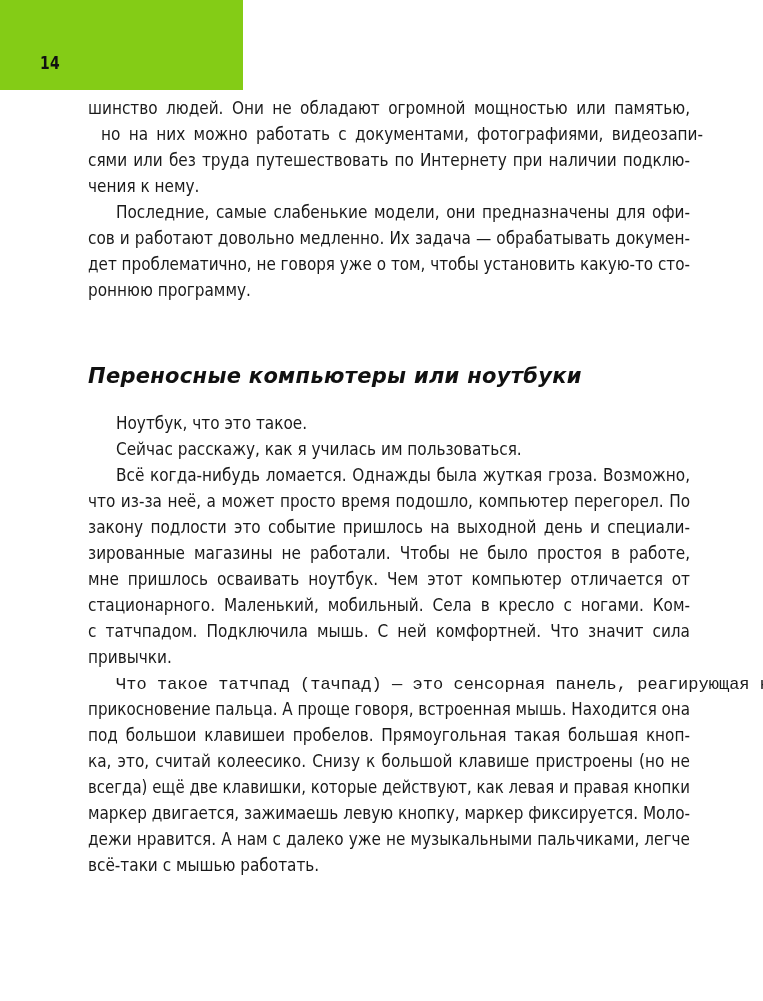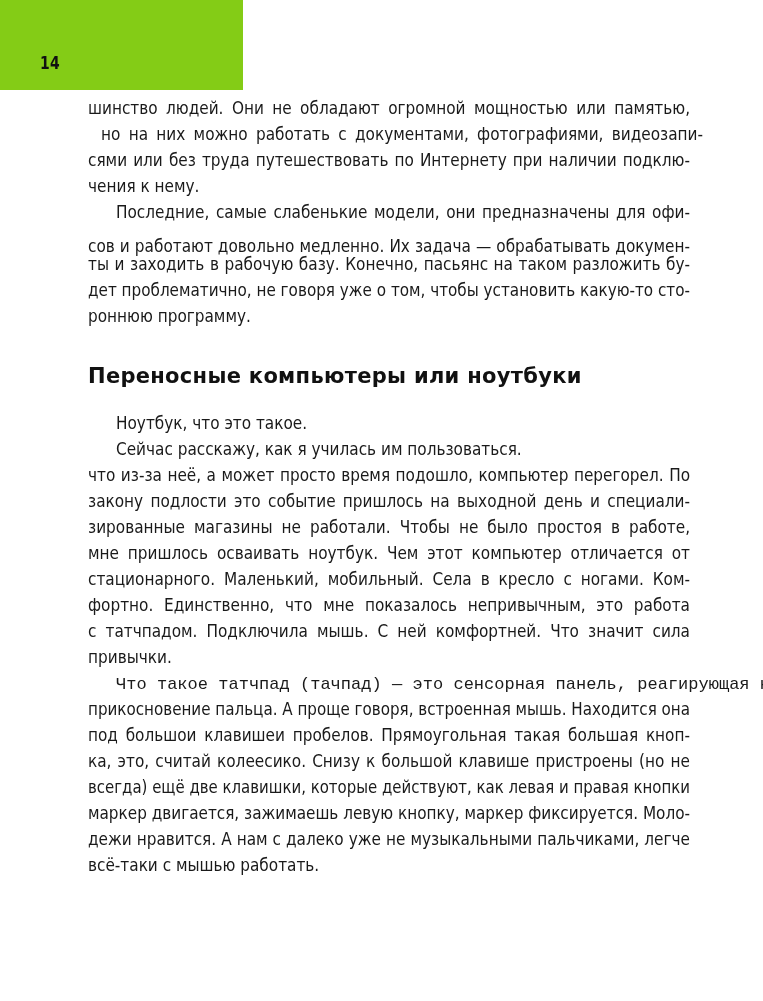--- a/index.html
+++ b/index.html
@@ -55,20 +55,21 @@
     }
     .line.indent {
       padding-left: 28px;
     }
     .heading {
       position: absolute;
       left: 88px;
       top: 364px;
       font-family: "DejaVu Sans", sans-serif;
       font-weight: bold;
+      font-style: italic;
       font-size: 21px;
       color: #111;
       white-space: nowrap;
       letter-spacing: 0.3px;
     }
     .section-1 { top: 95px; }
     .section-2 { top: 410px; }
     .line span.t {
       display: inline-block;
       font-family: "DejaVu Sans Condensed", "DejaVu Sans", sans-serif;
@@ -80,37 +81,36 @@
 <div class="page-number-box">
   <span class="page-number">14</span>
 </div>
 
 <div class="text-column section-1">
   <div class="line"><span class="t" style="word-spacing: 3.55859px;">шинство людей. Они не обладают огромной мощностью или памятью,</span></div>
   <div class="line"><span class="t" style="word-spacing: 3.44141px; margin-left: 13px;">но на них можно работать с документами, фотографиями, видеозапи-</span></div>
   <div class="line"><span class="t" style="word-spacing: 1.22222px;">сями или без труда путешествовать по Интернету при наличии подклю-</span></div>
   <div class="line last"><span class="t">чения к нему.</span></div>
   <div class="line indent"><span class="t" style="word-spacing: 1.8058px;">Последние, самые слабенькие модели, они предназначены для офи-</span></div>
-  <div class="line"><span class="t" style="word-spacing: 0.21875px; margin-top: 8px;">сов и работают довольно медленно. Их задача — обрабатывать докумен-</span></div>
-  <div class="line"><span class="t" style="word-spacing: 0.68892px;">ты и заходить в рабочую базу. Конечно, пасьянс на таком разложить бу-</span></div>
+  <div class="line"><span class="t" style="word-spacing: 0.21875px;">сов и работают довольно медленно. Их задача — обрабатывать докумен-</span></div>
   <div class="line"><span class="t" style="transform: scaleX(0.995016); transform-origin: left center;">дет проблематично, не говоря уже о том, чтобы установить какую-то сто-</span></div>
   <div class="line last"><span class="t">роннюю программу.</span></div>
 </div>
 
 <h2 class="heading">Переносные компьютеры или ноутбуки</h2>
 
 <div class="text-column section-2">
   <div class="line indent last"><span class="t">Ноутбук, что это такое.</span></div>
   <div class="line indent last"><span class="t">Сейчас расскажу, как я училась им пользоваться.</span></div>
+  <div class="line indent"><span class="t" style="word-spacing: 0.830357px;">Всё когда-нибудь ломается. Однажды была жуткая гроза. Возможно,</span></div>
   <div class="line"><span class="t" style="word-spacing: 0.65px;">что из-за неё, а может просто время подошло, компьютер перегорел. По</span></div>
   <div class="line"><span class="t" style="word-spacing: 2.44271px;">закону подлости это событие пришлось на выходной день и специали-</span></div>
   <div class="line"><span class="t" style="word-spacing: 4.15104px;">зированные магазины не работали. Чтобы не было простоя в работе,</span></div>
   <div class="line"><span class="t" style="word-spacing: 4.00977px;">мне пришлось осваивать ноутбук. Чем этот компьютер отличается от</span></div>
   <div class="line"><span class="t" style="word-spacing: 4.05664px;">стационарного. Маленький, мобильный. Села в кресло с ногами. Ком-</span></div>
-  <div class="line"><span class="t" style="word-spacing: 5.97768px;">фортно. Единственно, что мне показалось непривычным, это работа</span></div>
   <div class="line"><span class="t" style="word-spacing: 4.21875px;">с татчпадом. Подключила мышь. С ней комфортней. Что значит сила</span></div>
   <div class="line last"><span class="t">привычки.</span></div>
   <div class="line indent"><span class="t" style="word-spacing: 0.128472px; font-family: Liberation Mono, monospace;">Что такое татчпад (тачпад) — это сенсорная панель, реагирующая на</span></div>
   <div class="line"><span class="t" style="transform: scaleX(0.989775); transform-origin: left center;">прикосновение пальца. А проще говоря, встроенная мышь. Находится она</span></div>
   <div class="line"><span class="t" style="word-spacing: 2.87946px;">под большои клавишеи пробелов. Прямоугольная такая большая кноп-</span></div>
   <div class="line"><span class="t" style="word-spacing: 1.29375px;">ка, это, считай колеесико. Снизу к большой клавише пристроены (но не</span></div>
   <div class="line"><span class="t" style="transform: scaleX(0.977347); transform-origin: left center;">всегда) ещё две клавишки, которые действуют, как левая и правая кнопки</span></div>
   <div class="line"><span class="t" style="transform: scaleX(0.997592); transform-origin: left center;">маркер двигается, зажимаешь левую кнопку, маркер фиксируется. Моло-</span></div>
   <div class="line"><span class="t" style="word-spacing: 0.164062px;">дежи нравится. А нам с далеко уже не музыкальными пальчиками, легче</span></div>
   <div class="line last"><span class="t">всё-таки с мышью работать.</span></div>

